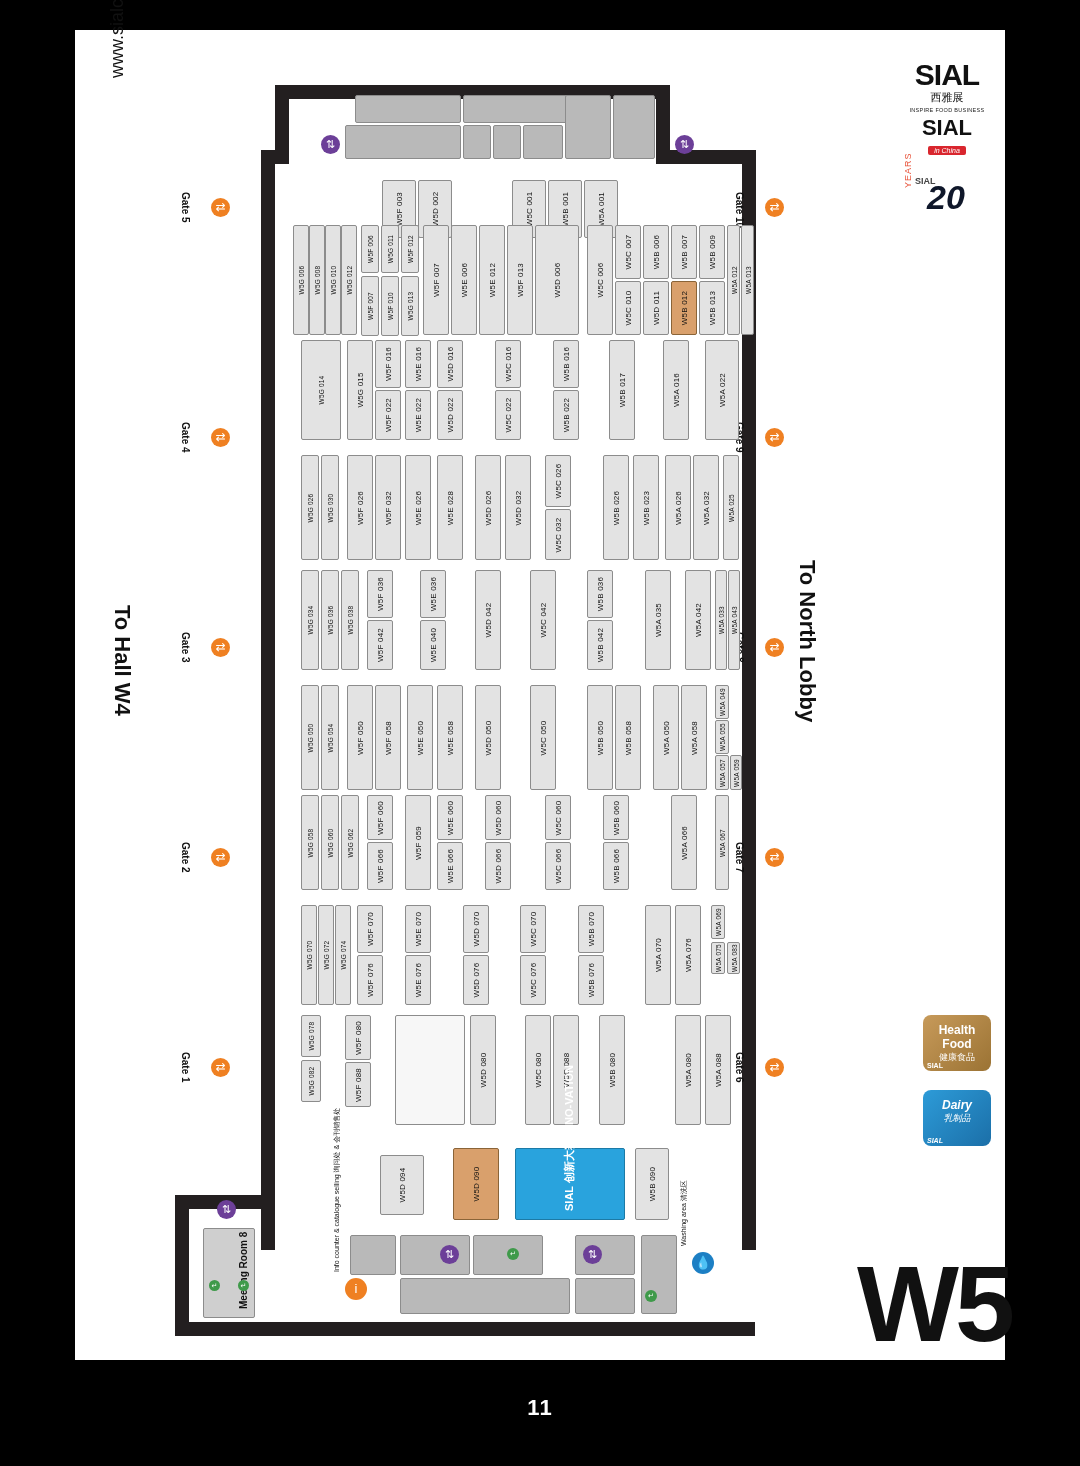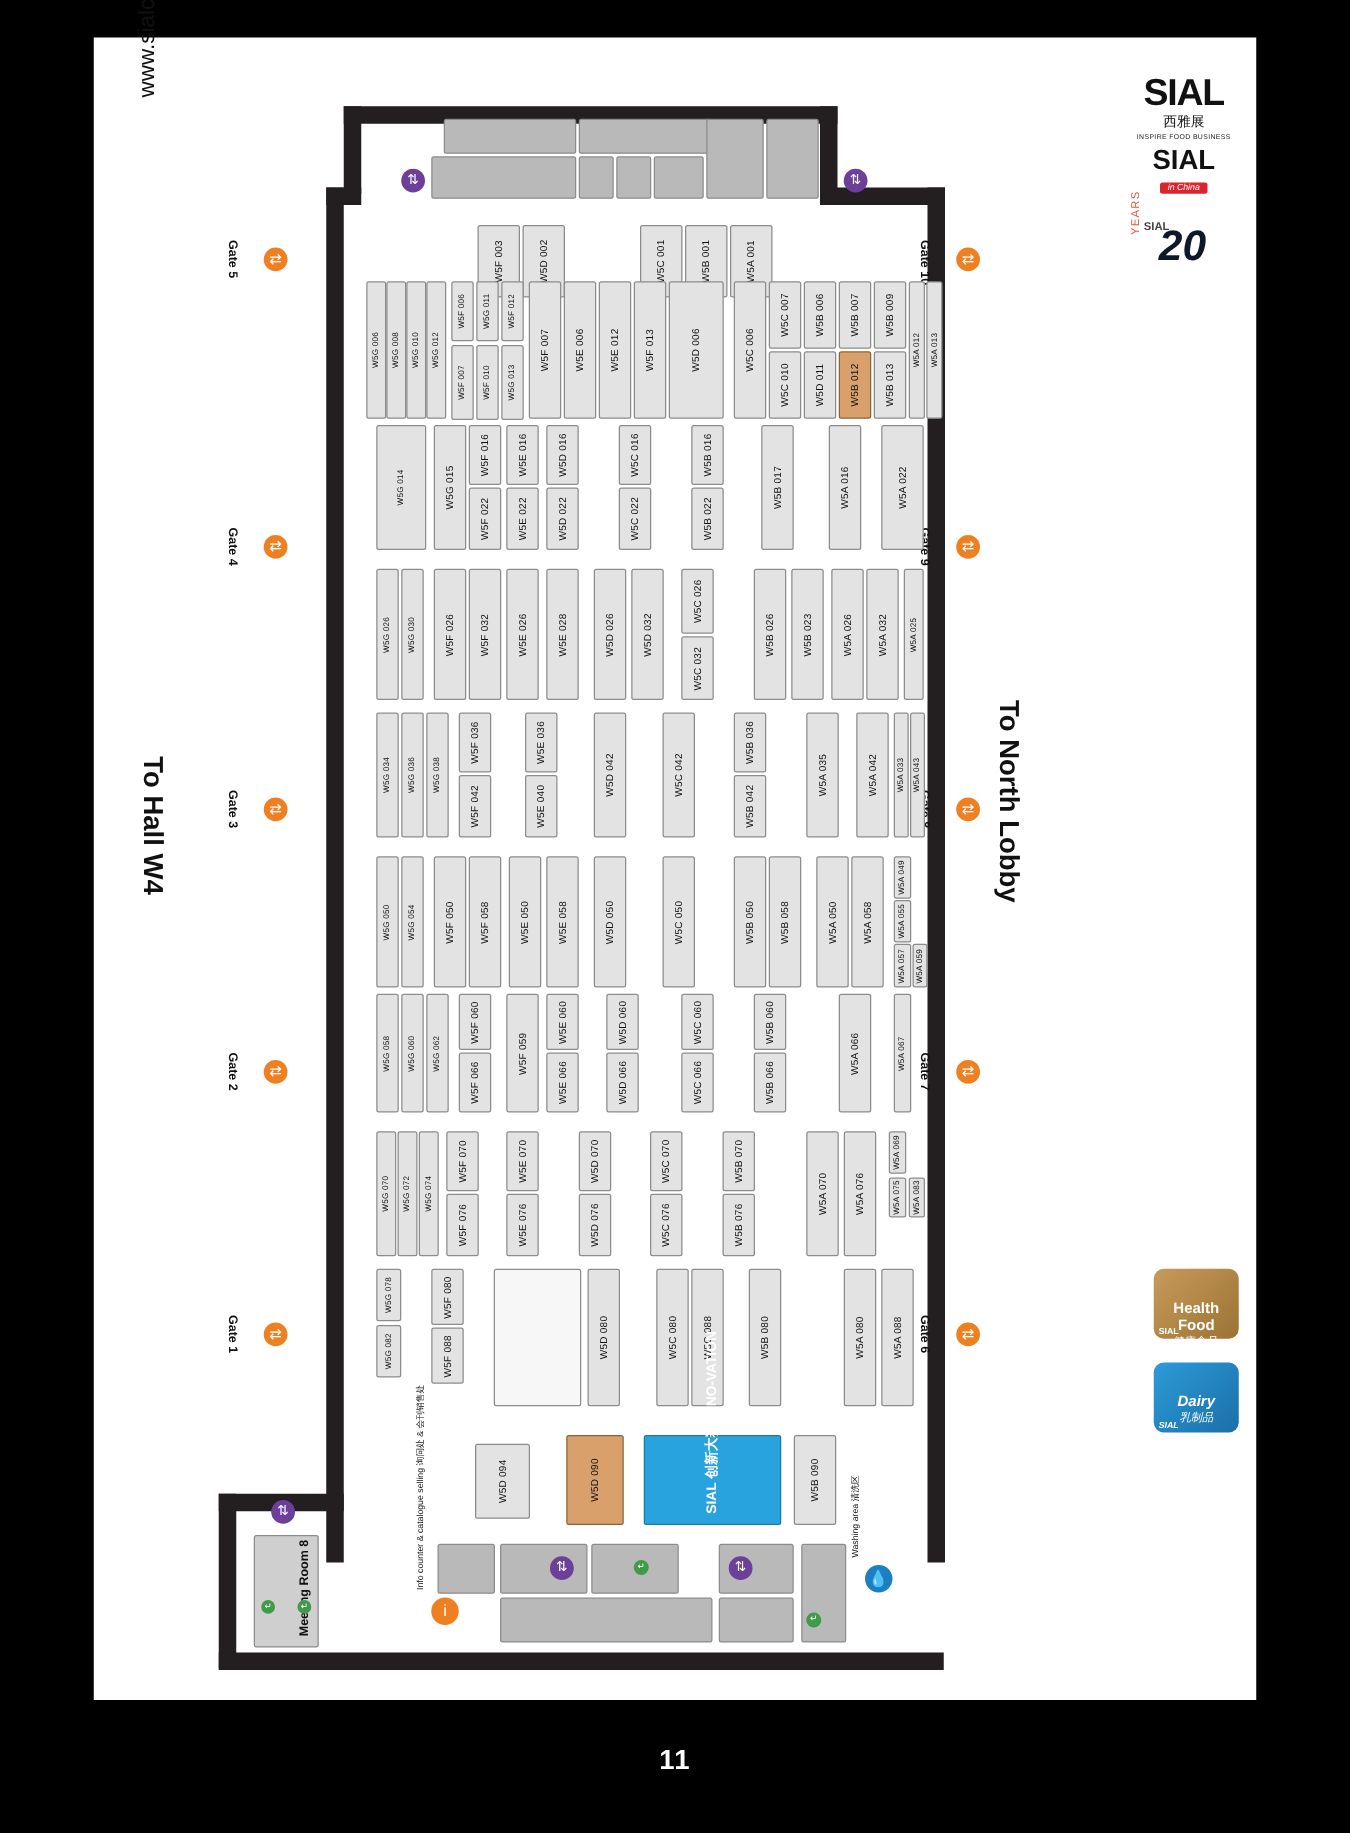--- a/index.html
+++ b/index.html
@@ -116,21 +116,21 @@
   .booth.white{ background:#f7f7f7; }
   .booth.meeting { background:#cfcfcf; border-color:#8c8c8c; }
 
   
   .badge {
     position:absolute; width:68px; height:56px; border-radius:8px;
     color:#fff; text-align:center; font-weight:bold;
   }
   .badge.hf { background:linear-gradient(135deg,#c79a5a,#9b7334); right:14px; top:985px;}
   .badge.dy { background:linear-gradient(135deg,#2d9bd8,#1b6fa8); right:14px; top:1060px;font-style:italic;}
-  .badge .t1 { font-size:12px; margin-top:24px;text-align:center; }
+  .badge .t1 { font-size:12px; margin-top:8px;text-align:center; }
   .badge .t3 { font-size:9px; font-weight:normal; }
   .badge .bs { position:absolute; left:4px; bottom:2px; font-size:7px; font-weight:bold;}
 
   
   .circ-icon {
     position:absolute; border-radius:50%; text-align:center; color:#fff;
     font-size:11px; line-height:19px; width:19px; height:19px;
   }
   .circ-icon.purple { background:#6c3f98; }
   .circ-icon.orange { background:#ef8022; }
@@ -163,20 +163,21 @@
     <div class="logo-sub">SIAL</div>
     <div class="logo-inchina">in China</div>
   </div>
 
   <div class="anniv">
     <div class="sial-small">SIAL</div>
     <div class="yrs">YEARS</div>
     <div class="burst">20</div>
   </div>
 
+  <div class="hall-label">W5</div>
 
   <div class="website">
     <span>www.sialchina.com / www.sialchina.cn</span>
   </div>
 
   <div class="to-hall-w4">
     <span>To Hall W4</span>
   </div>
   <div class="to-north">
     <span>To North Lobby</span>

